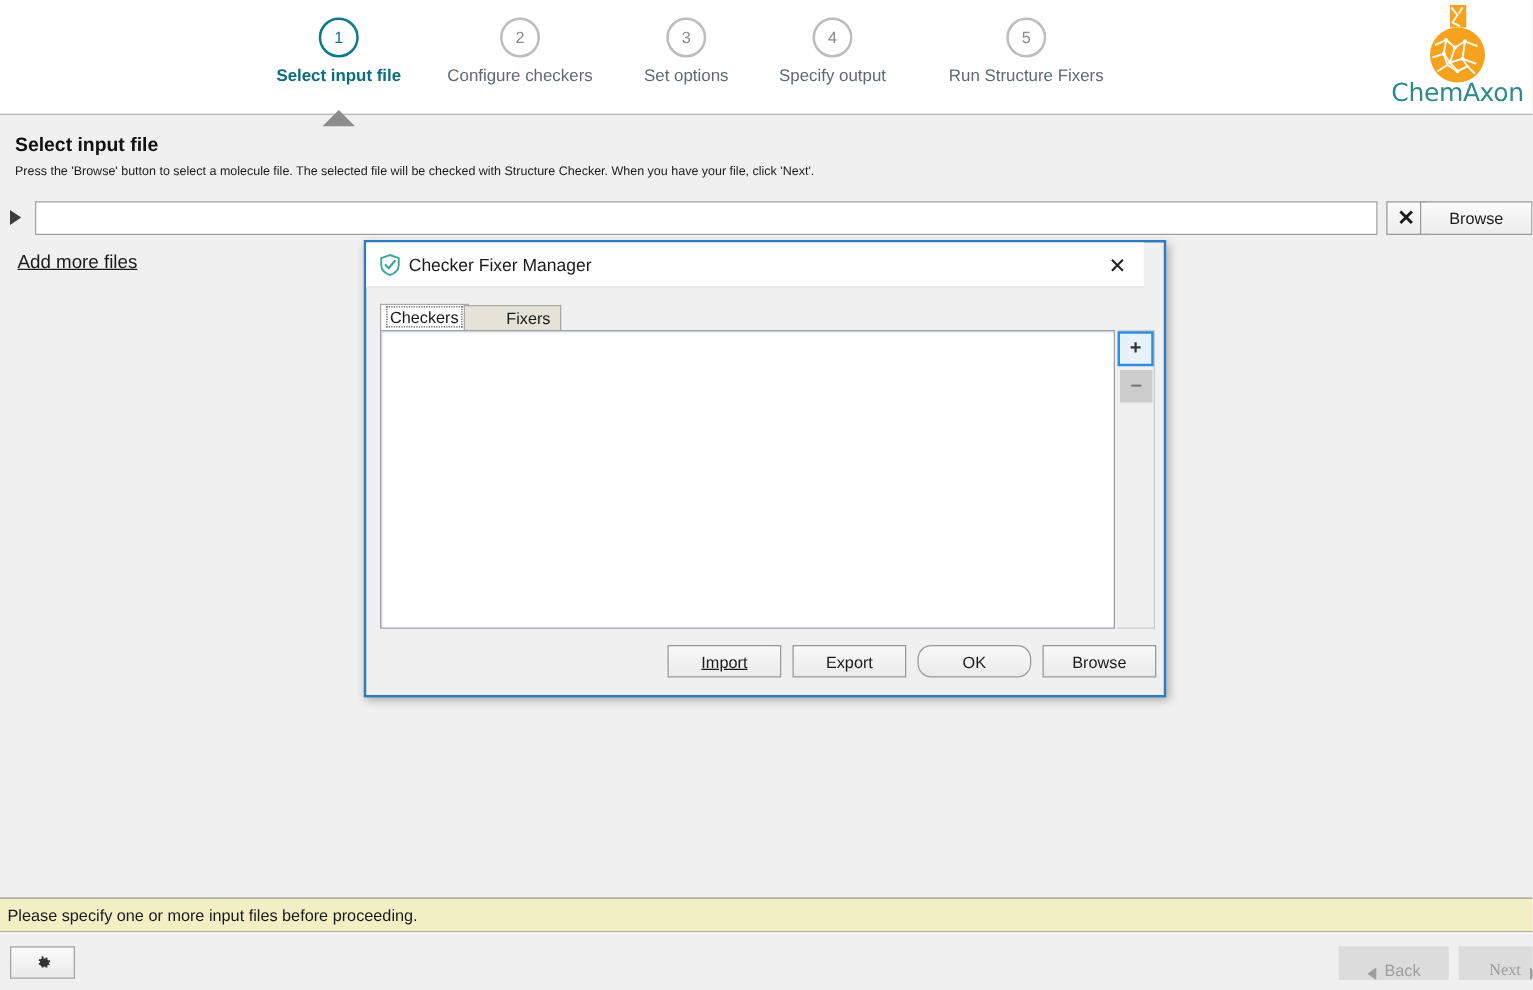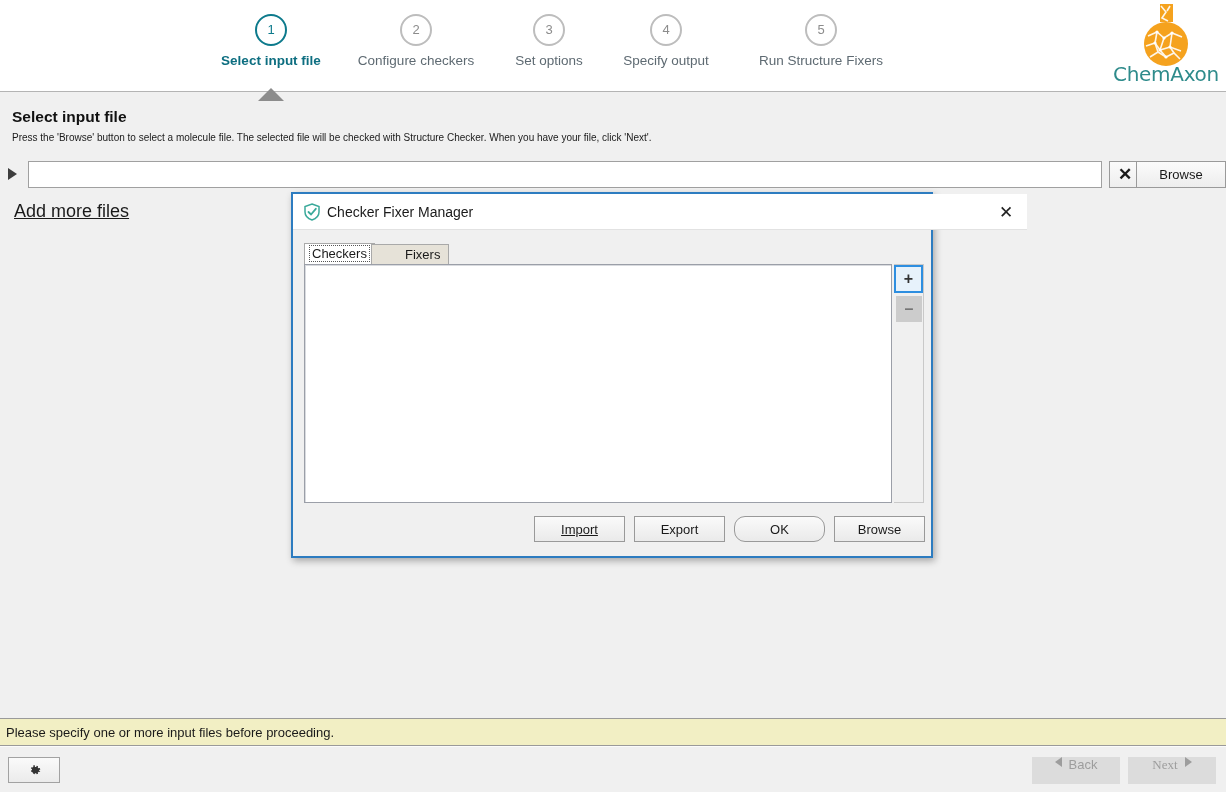--- a/index.html
+++ b/index.html
@@ -159,40 +159,40 @@
     display: flex;
     align-items: center;
     justify-content: center;
     font-size: 13px;
     color: #1a1a1a;
     cursor: default;
   }
   #add-more-files {
     position: absolute;
     left: 14px; top: 201px;
-    font-size: 18px;
+    font-size: 15px;
     color: #1a1a1a;
     text-decoration: underline;
     cursor: pointer;
   }
 
   
   #dialog {
     position: absolute;
     left: 291px; top: 192px;
     width: 642px; height: 366px;
     box-sizing: border-box;
     background: #f0f0f0;
     border: 2px solid #2d7cc0;
     box-shadow: 2px 3px 7px rgba(0,0,0,0.30);
   }
   #dialog-titlebar {
     position: absolute;
     left: 0; top: 0;
-    width: 734px; height: 36px;
+    width: 622px; height: 36px;
     background: #ffffff;
     border-bottom: 1px solid #e2e2e2;
     box-sizing: border-box;
     padding-left: 22px;
   }
   #dialog-icon {
     position: absolute;
     left: 10px; top: 9px;
     width: 18px; height: 18px;
   }
@@ -354,26 +354,27 @@
   }
   .nav-btn {
     position: absolute;
     top: 10px;
     height: 27px;
     width: 88px;
     box-sizing: border-box;
     background: #dcdcdc;
     border: none;
     display: flex;
-    align-items: flex-start;
+    align-items: flex-end;
     justify-content: center;
     gap: 7px;
     font-size: 13px;
     color: #9d9d9d;
     cursor: default;
+    margin-left: 39px;
   }
   #back-button { left: 1032px; }
   #next-button { left: 1128px; font-family: Liberation Serif, serif; }
   .nav-tri-left {
     width: 0; height: 0;
     border-top: 5px solid transparent;
     border-bottom: 5px solid transparent;
     border-right: 7px solid #9d9d9d;
   }
   .nav-tri-right {

